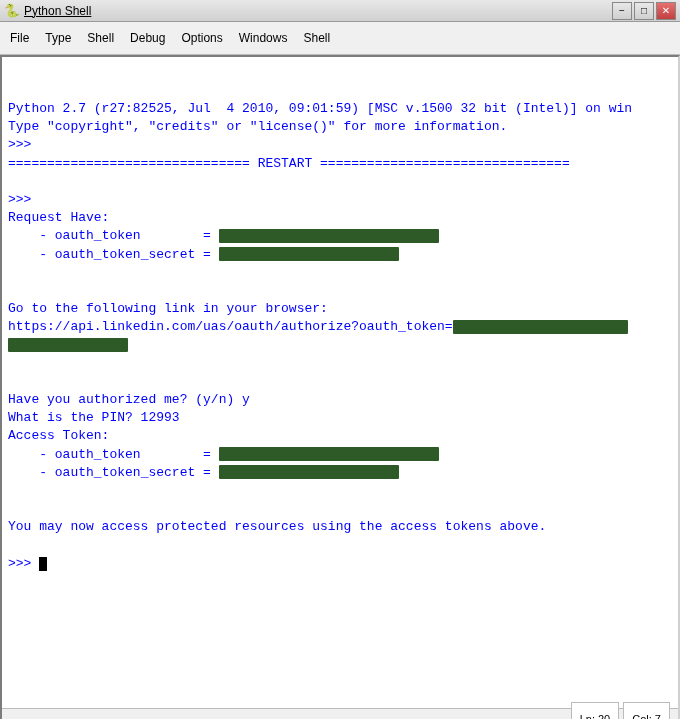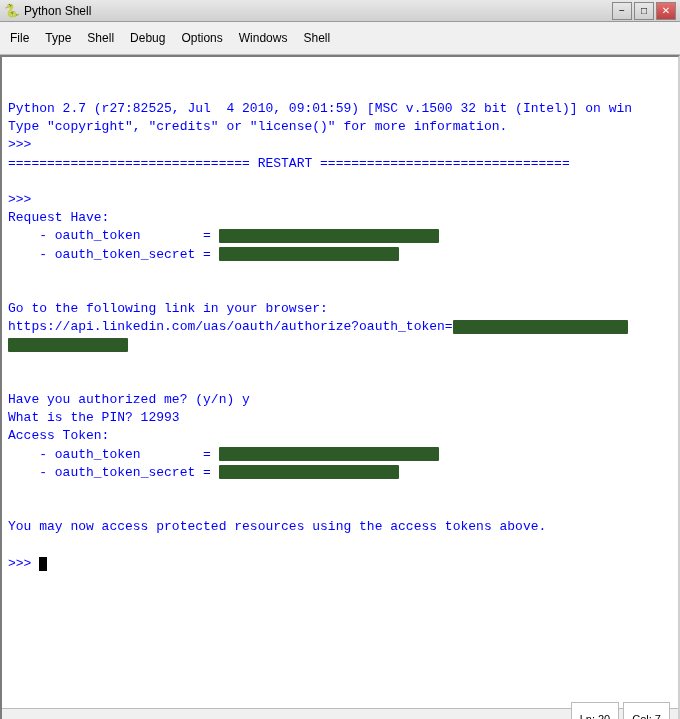--- a/index.html
+++ b/index.html
@@ -28,20 +28,21 @@
       margin-right: 4px;
       display: flex;
       align-items: center;
       justify-content: center;
     }
     .title-bar-text {
       flex: 1;
       font-family: Arial, sans-serif;
       font-size: 12px;
       color: #000;
+      text-decoration: underline;
     }
     .title-bar-buttons {
       display: flex;
       gap: 2px;
     }
     .tb-btn {
       width: 20px;
       height: 18px;
       background: linear-gradient(to bottom, #e8e8e8, #d0d0d0);
       border: 1px solid #888;

